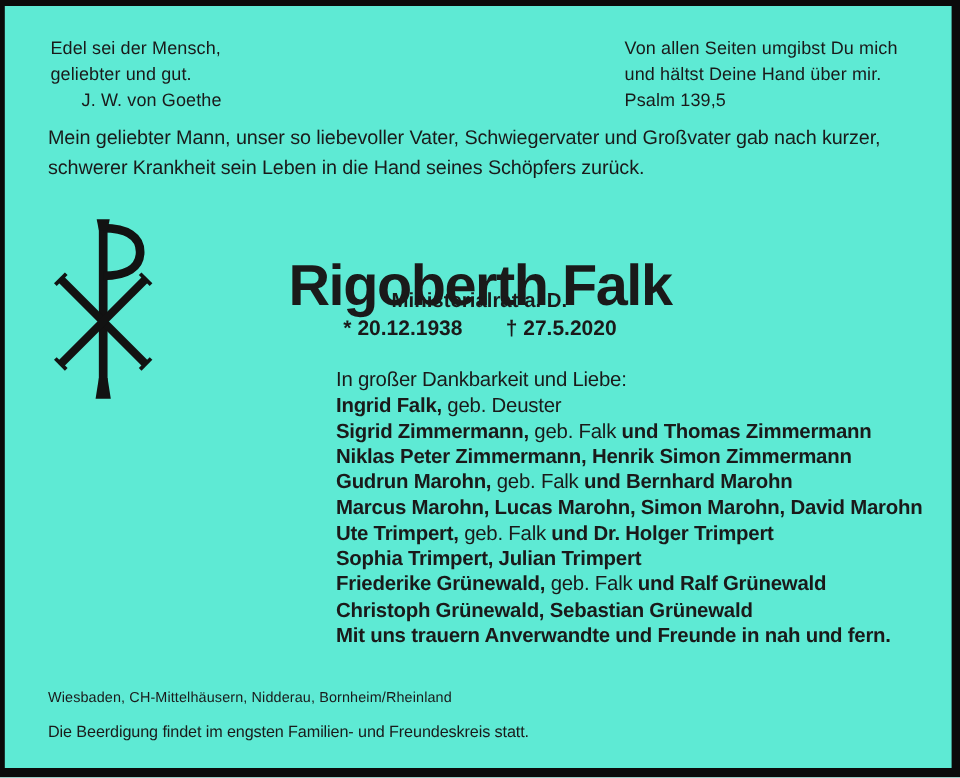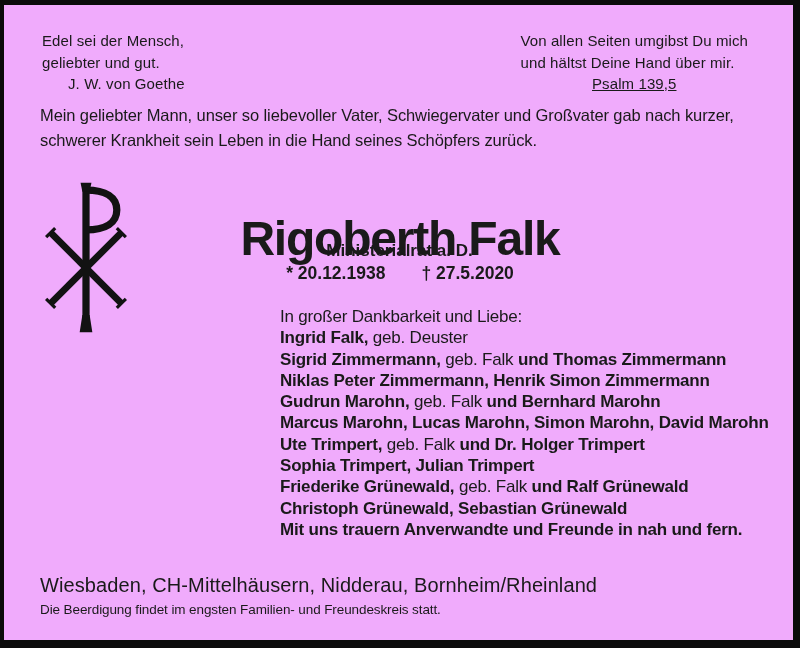--- a/index.html
+++ b/index.html
@@ -1,20 +1,20 @@
 <!DOCTYPE html>
 <html><head>
 <meta charset="utf-8">
 <style>
   html, body { margin: 0; padding: 0; background: #e8e8e8; }
   .page {
     position: relative;
     width: 800px;
     height: 648px;
-    background: #f0abfc;
+    background: #5eead4;
     color: #1a1a1a;
     font-family: "Liberation Sans", "DejaVu Sans", sans-serif;
     overflow: hidden;
   }
   .frame {
     position: absolute;
     inset: 0;
     border-style: solid;
     border-color: #0b0b0b;
     border-width: 5px 7px 8px 4px;
@@ -30,21 +30,21 @@
   }
   .quote-left .attr { padding-left: 26px; }
   .quote-right {
     position: absolute;
     right: 52px; top: 30px;
     font-size: 15px;
     line-height: 21.5px;
     letter-spacing: 0.1px;
     text-align: left;
   }
-  .quote-right .attr { text-align: center; text-decoration: underline; }
+  .quote-right .attr { text-align: left; }
   .intro {
     position: absolute;
     left: 40px; top: 103px;
     font-size: 16.5px;
     line-height: 25px;
     letter-spacing: -0.1px;
     white-space: nowrap;
   }
   .chi-rho {
     position: absolute;
@@ -83,21 +83,21 @@
     font-size: 17px;
     line-height: 21.3px;
     letter-spacing: -0.2px;
   }
   .mourners .intro-line { margin-bottom: 0; }
   .mourner-line .b { font-weight: 700; }
   .mourner-line .r { font-weight: 400; margin-top: 32px; }
   .cities {
     position: absolute;
     left: 40px; top: 574px;
-    font-size: 20px;
+    font-size: 12px;
     letter-spacing: 0.1px;
   }
   .smallprint {
     position: absolute;
     left: 40px; top: 602px;
     font-size: 13.5px;
     letter-spacing: -0.1px;
   }
   .chi-rho line, .chi-rho path { stroke: #121212; }
   .chi-rho polygon { fill: #121212; }

